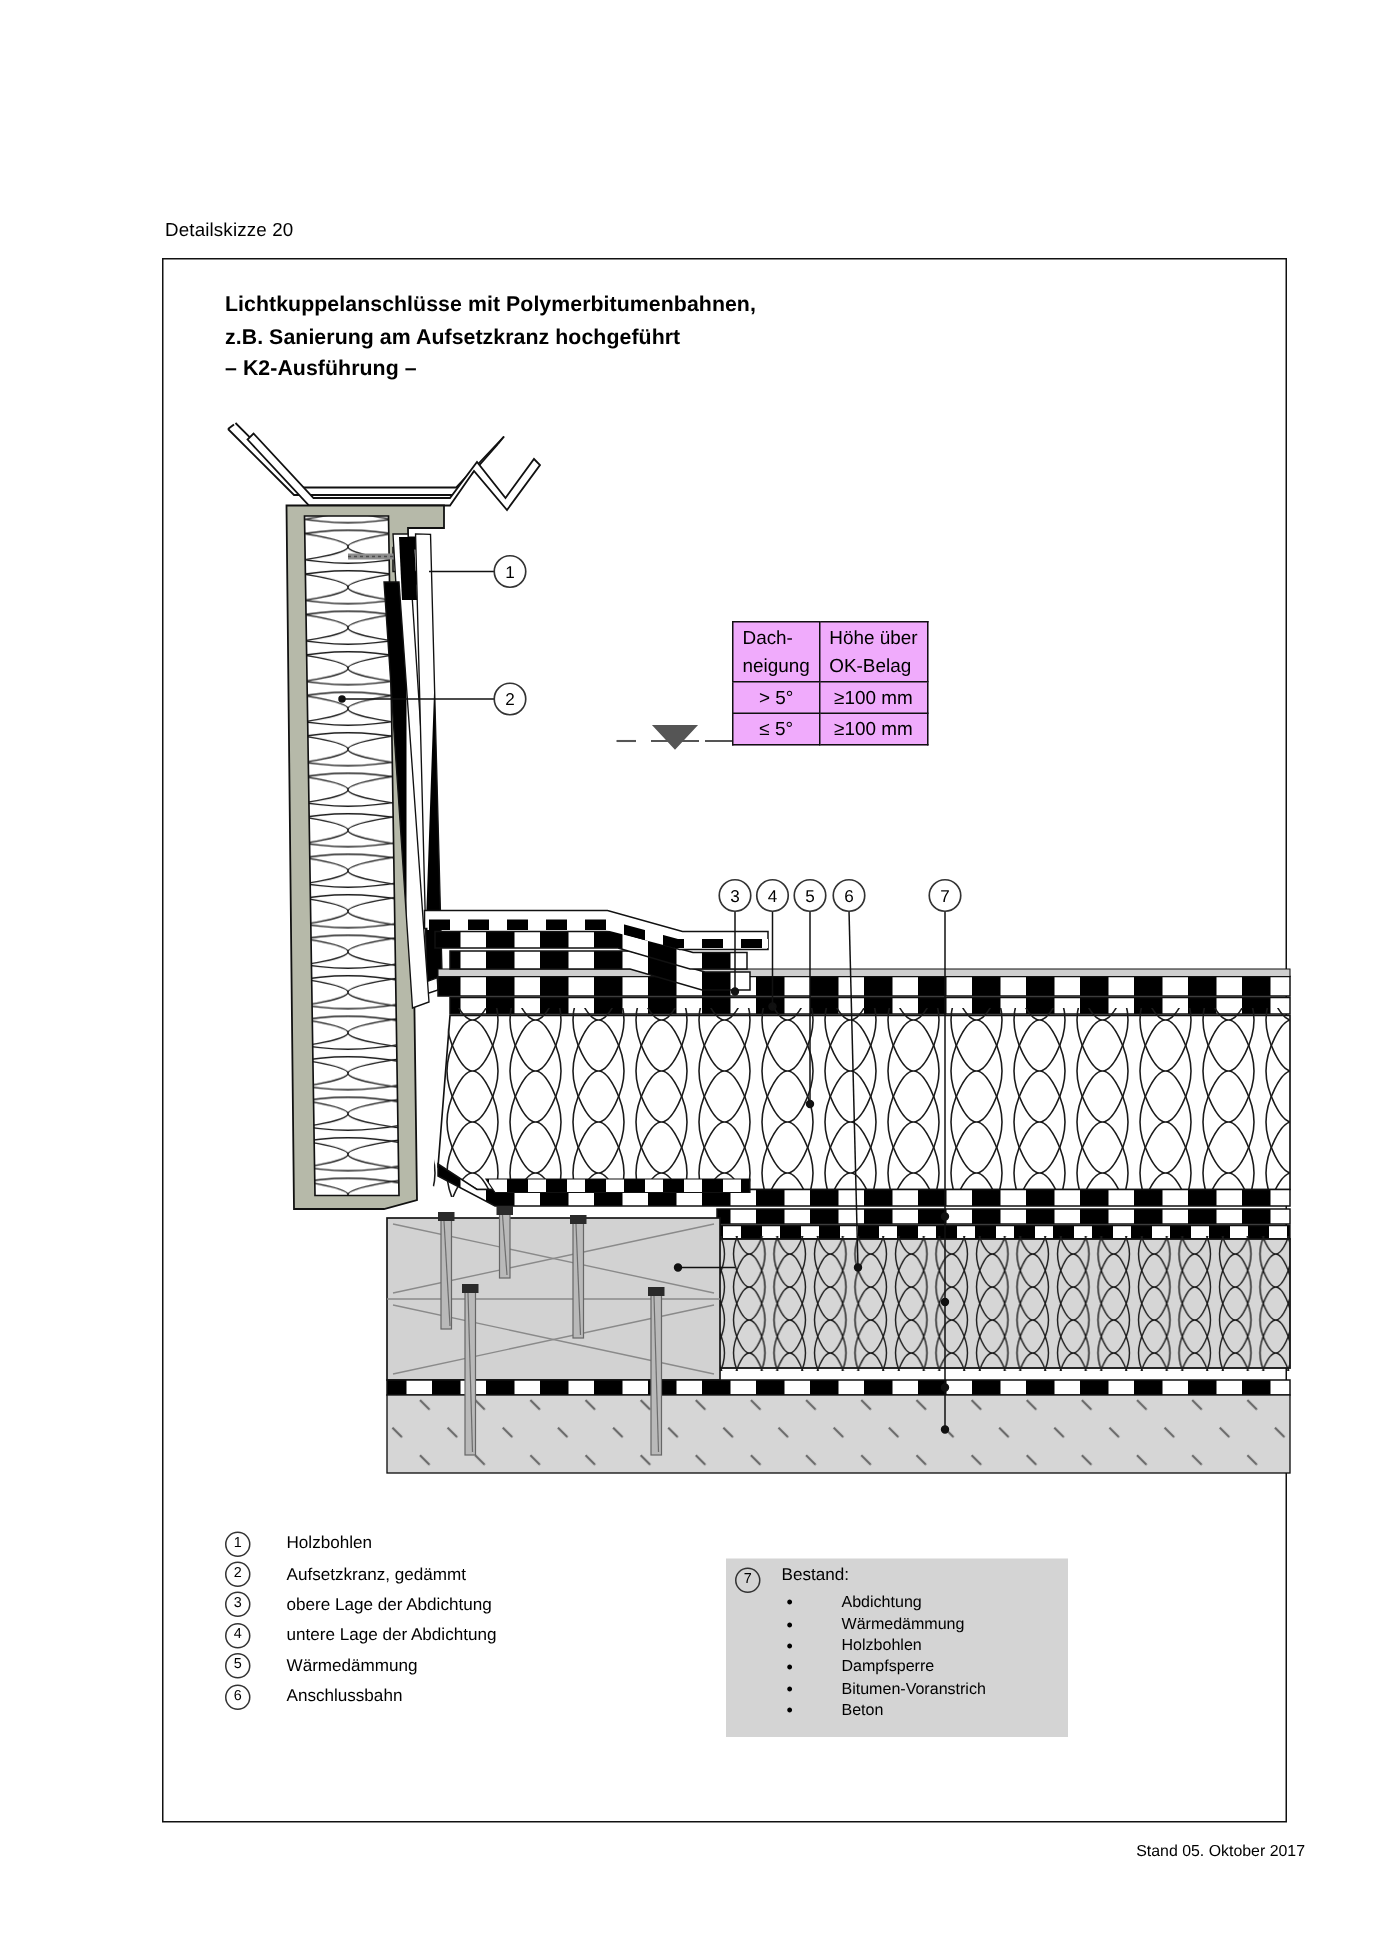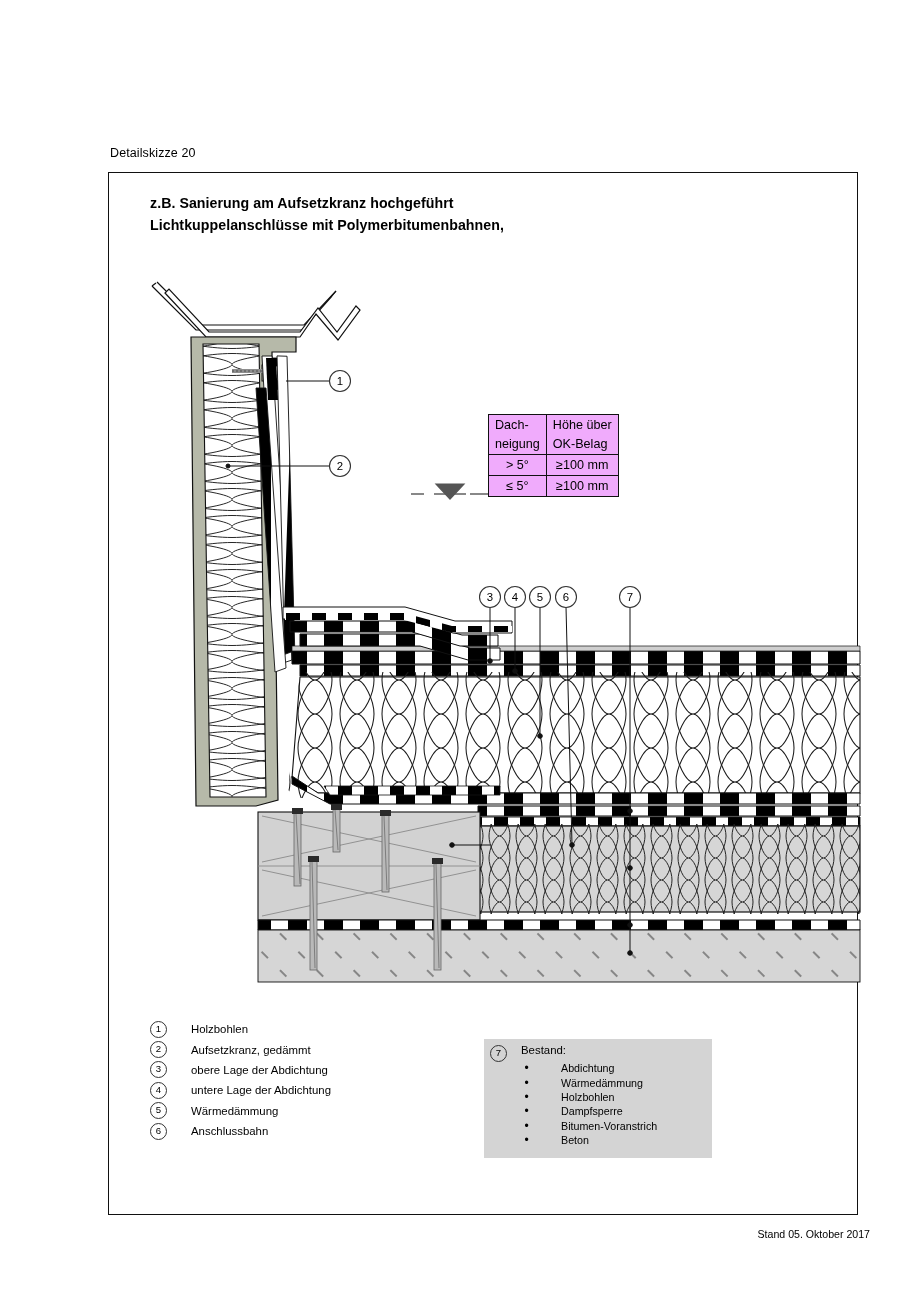--- a/index.html
+++ b/index.html
@@ -36,22 +36,23 @@
 </head>
 <body>
 
 <div class="sheet">
 
   <div id="detail-label">Detailskizze 20</div>
 
   <div id="frame"></div>
 
   <div id="title-block">
+    <div>Lichtkuppelanschlüsse mit Polymerbitumenbahnen,</div>
     <div>z.B. Sanierung am Aufsetzkranz hochgeführt</div>
-    <div>Lichtkuppelanschlüsse mit Polymerbitumenbahnen,</div>
+    <div>– K2-Ausführung –</div>
   </div>
 
   <svg class="draw" viewBox="0 0 920 1301">
     <defs>
 
       <pattern id="loopH" x="0" y="0" width="34" height="42" patternUnits="userSpaceOnUse">
         <path d="M0,4 C14,4 34,14 34,21 C34,28 14,38 0,38" fill="none" stroke="#1a1a1a" stroke-width="1.05"></path>
         <path d="M34,4 C20,4 0,14 0,21 C0,28 20,38 34,38" fill="none" stroke="#1a1a1a" stroke-width="1.05"></path>
       </pattern>
       <pattern id="loopV" x="0" y="0" width="42" height="34" patternUnits="userSpaceOnUse">

